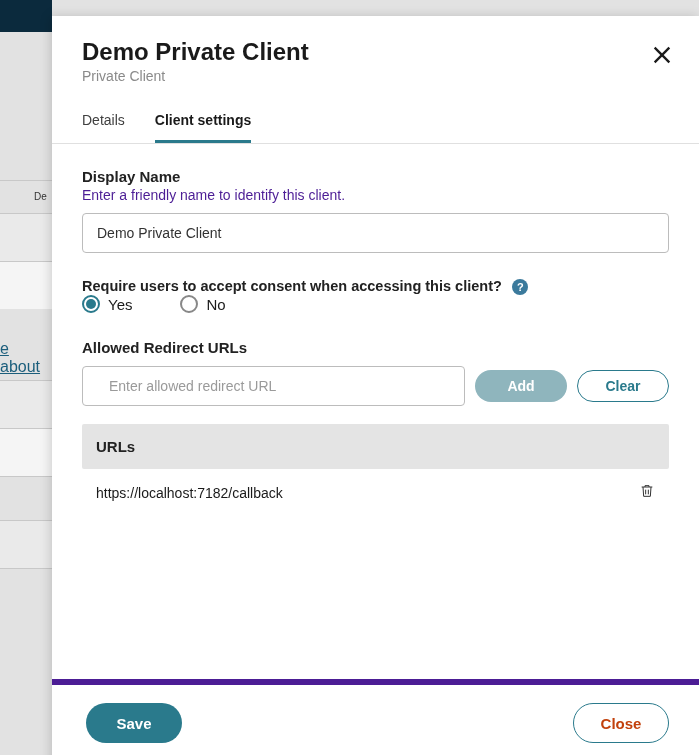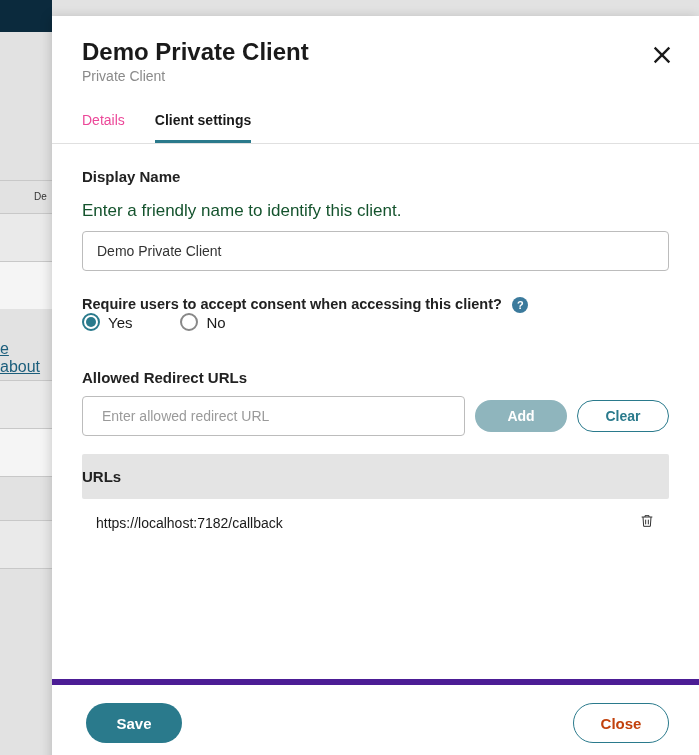--- a/index.html
+++ b/index.html
@@ -13,25 +13,25 @@
     position: absolute; left: 52px; top: 16px; width: 647px; height: 755px;
     background: #ffffff; box-shadow: -2px 0 10px rgba(0,0,0,0.15);
     display: flex; flex-direction: column;
   }
   .modal-header { padding: 22px 30px 0 30px; position: relative; }
   .modal-title { font-size: 24px; font-weight: 600; color: #1a1a1a; }
   .modal-subtitle { font-size: 14px; color: #8a8a8a; margin-top: 2px; }
   .close-x { position: absolute; top: 28px; right: 26px; cursor: pointer; }
   .close-x svg { width: 22px; height: 22px; stroke: #1a1a1a; stroke-width: 2.5; }
   .tabs { display: flex; gap: 30px; padding: 0 30px; margin-top: 18px; border-bottom: 1px solid #e0e0e0; }
-  .tab { font-size: 14px; color: #ec4899; padding: 10px 0 12px 0; cursor: pointer; }
+  .tab { font-size: 14px; color: #404040; padding: 10px 0 12px 0; cursor: pointer; }
   .tab.active { color: #1a1a1a; font-weight: 600; border-bottom: 3px solid #2a7a8c; }
   .body { padding: 24px 30px 10px 30px; flex: 1; overflow: auto; }
   .field-label { font-size: 15px; font-weight: 600; color: #222; margin-top: 16px; }
-  .field-help { font-size: 17px; color: #14532d; margin-top: 16px; }
+  .field-help { font-size: 14px; color: #4c1d95; margin-top: 2px; }
   .text-input {
     width: 100%; height: 40px; border: 1px solid #bcbcbc; border-radius: 4px;
     padding: 0 14px; font-size: 14px; color: #333; margin-top: 10px; outline: none;
   }
   .text-input::placeholder { color: #9a9a9a; }
   .consent-row { margin-top: 24px; }
   .consent-label { font-size: 14.5px; font-weight: 600; color: #222; display: inline; }
   .help-badge {
     display: inline-flex; width: 16px; height: 16px; border-radius: 50%;
     background: #3b7a9c; color: #fff; font-size: 11px; font-weight: 700;
@@ -40,36 +40,36 @@
   }
   .radios { display: flex; gap: 48px; margin-top: 0; }
   .radio { display: flex; align-items: center; gap: 8px; cursor: pointer; }
   .radio-circle {
     width: 18px; height: 18px; border-radius: 50%; border: 2px solid #888;
     display: flex; align-items: center; justify-content: center;
   }
   .radio.selected .radio-circle { border-color: #2a7a8c; }
   .radio.selected .radio-dot { width: 10px; height: 10px; border-radius: 50%; background: #2a7a8c; }
   .radio-label { font-size: 15px; color: #1a1a1a; }
-  .redirect-section { margin-top: 38px; }
+  .redirect-section { margin-top: 26px; }
   .redirect-label { font-size: 15px; font-weight: 600; color: #222; }
   .redirect-row { display: flex; gap: 10px; align-items: center; margin-top: 10px; }
   .redirect-input {
     flex: 1; height: 40px; border: 1px solid #bcbcbc; border-radius: 4px;
-    padding: 0 19px; font-size: 14px; color: #333; outline: none;
+    padding: 0 26px; font-size: 14px; color: #333; outline: none;
   }
   .redirect-input::placeholder { color: #9a9a9a; }
   .btn {
     height: 32px; border-radius: 16px; font-size: 14px; font-weight: 600;
     padding: 0 22px; cursor: pointer; border: none; display: inline-flex; align-items: center; justify-content: center;
   }
   .btn-add { background: #8fb5bd; color: #fff; min-width: 92px; }
   .btn-clear { background: #fff; color: #2a7a8c; border: 1.5px solid #2a7a8c; min-width: 92px; }
   .urls-header {
-    margin-top: 18px; background: #e4e4e4; padding: 14px 0; font-size: 15px;
+    margin-top: 18px; background: #e4e4e4; padding: 14px 14px; font-size: 15px;
     font-weight: 600; color: #222; border-radius: 2px;
   }
   .url-row { display: flex; align-items: center; justify-content: space-between;
     padding: 14px 14px; font-size: 14px; color: #1a1a1a; }
   .trash { cursor: pointer; }
   .trash svg { width: 16px; height: 16px; stroke: #333; fill: none; stroke-width: 1.5; }
   .footer {
     border-top: 6px solid #4c1d95; padding: 18px 30px 28px 34px;
     display: flex; justify-content: space-between; align-items: center;
   }

